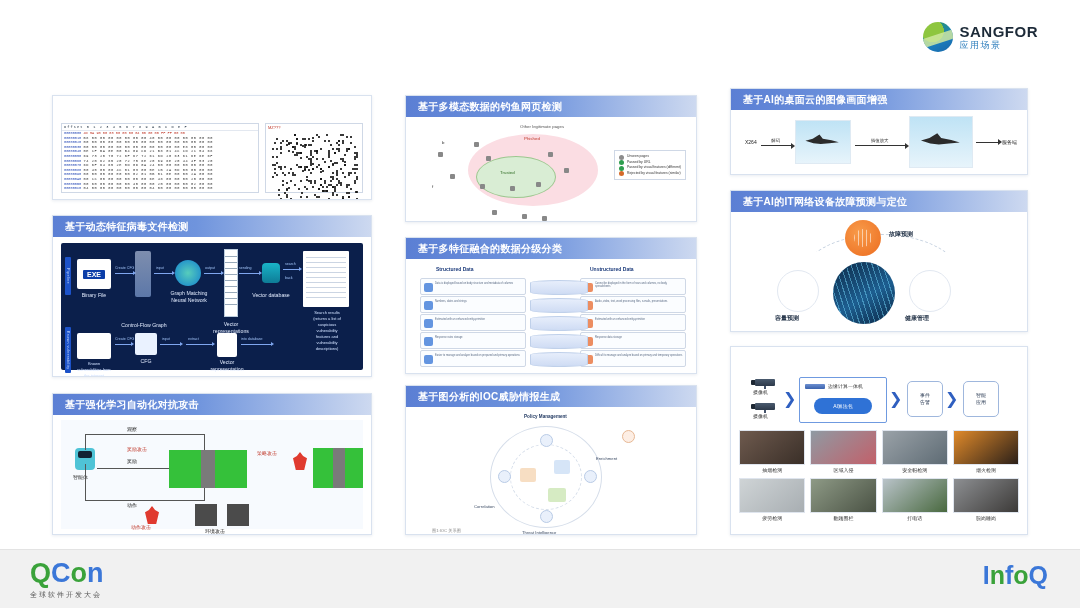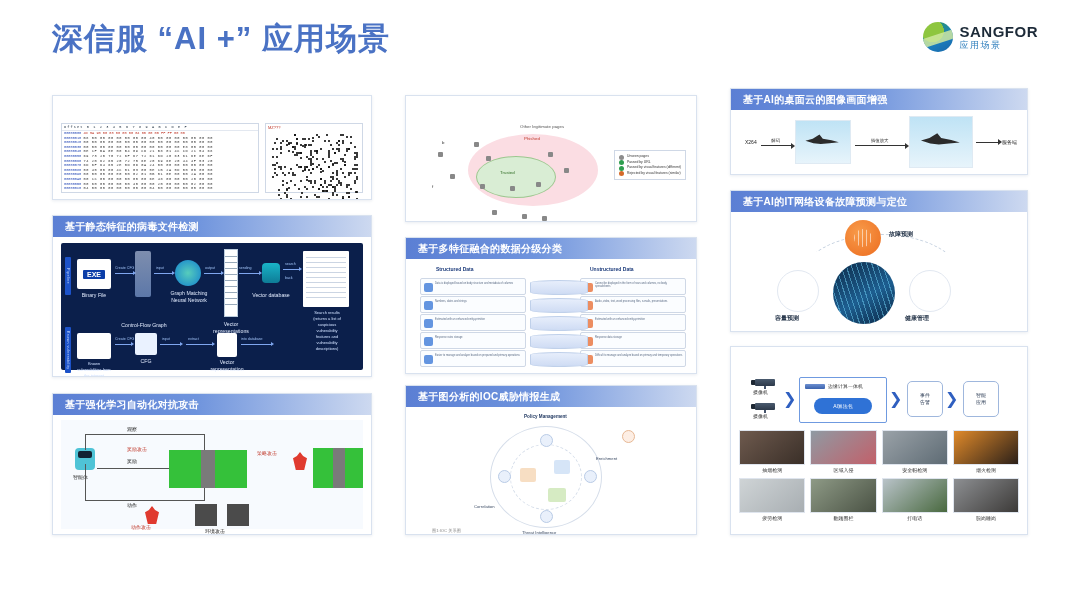--- a/index.html
+++ b/index.html
@@ -165,21 +165,20 @@
   .qcon{position:absolute;left:30px;top:10px;}
   .qcon-t{font-size:27px;font-weight:bold;line-height:1;}
   .qcon-s{font-size:7px;color:#555;letter-spacing:2px;margin-top:3px;}
   .infoq{position:absolute;right:32px;top:13px;font-size:25px;font-weight:bold;line-height:1;}
 </style>
 </head>
 <body>
 
 <div class="slide">
 
-  <div class="page-title">深信服 “AI +” 应用场景</div>
   <div class="logo">
     <div class="logo-mark"></div>
     <div class="logo-text">
       <div class="logo-en">SANGFOR</div>
       <div class="logo-cn">应用场景</div>
     </div>
   </div>
 
   <div class="panel" style="left:52px;top:95px;width:318px;height:103px;">
     <div class="panel-bd">
@@ -465,21 +464,21 @@
               <div class="dot" style="left: 64px; top: 60px;"></div>
               <div class="dot" style="left: 20px; top: 16px;"></div>
               <div class="dot" style="left: 82px; top: 48px;"></div>
             </div>
         </div>
       </div>
     </div>
   </div>
 
   <div class="panel" style="left:52px;top:215px;width:318px;height:160px;">
-    <div class="panel-hd">基于静态特征的病毒文件检测</div>
+    <div class="panel-hd">基于动态特征病毒文件检测</div>
     <div class="panel-bd">
       <div class="dark">
         <div class="dk-tag" style="left:4px;top:14px;height:34px;">Pipeline</div>
         <div class="dk-tag" style="left:4px;top:84px;height:42px;">Known vulnerability</div>
 
         <div class="dk-exe" style="left:16px;top:16px;width:34px;height:30px;">
           <span>EXE</span>
         </div>
         <div class="dk-node" style="left:12px;top:49px;width:42px;">Binary File</div>
 
@@ -603,20 +602,21 @@
         <div class="rl-dev" style="left:232px;top:32px;"></div>
 
         <div class="rl-green" style="left:252px;top:28px;width:20px;height:40px;"></div>
         <div class="rl-gray" style="left:272px;top:28px;width:12px;height:40px;"></div>
         <div class="rl-green" style="left:284px;top:28px;width:18px;height:40px;"></div>
       </div>
     </div>
   </div>
 
   <div class="panel" style="left:405px;top:95px;width:290px;height:125px;">
+    <div class="panel-hd">基于多模态数据的钓鱼网页检测</div>
     <div class="panel-bd">
       <div class="ph">
         <div class="ph-lbl" style="left:106px;top:2px;color:#555;">Other legitimate pages</div>
         <div class="ph-ell" style="left:54px;top:12px;width:130px;height:72px;background:#fbdde3;"></div>
         <div class="ph-lbl" style="left:110px;top:14px;color:#c0392b;">Phished</div>
         <div class="ph-ell" style="left:62px;top:34px;width:78px;height:40px;background:#d9edd4;border:1px solid #9cc78f;"></div>
         <div class="ph-lbl" style="left:86px;top:48px;color:#2e6b23;">Trusted</div>
 
         <div class="ph-node" style="left:24px;top:30px;"></div>
         <div class="ph-node" style="left:36px;top:52px;"></div>
@@ -845,13 +845,20 @@
           <div class="g-cap">打电话</div>
         </div>
         <div class="g-cell">
           <div class="g-img" style="background:linear-gradient(140deg,#8d8f92,#3c3a38);"></div>
           <div class="g-cap">脱岗睡岗</div>
         </div>
       </div>
     </div>
   </div>
 
+  <div class="footer">
+    <div class="qcon">
+      <div class="qcon-t"><span id="qcon-name"><span style="color: rgb(58, 162, 58);">Q</span><span style="color: rgb(59, 119, 216);">C</span><span style="color: rgb(58, 162, 58);">o</span><span style="color: rgb(59, 119, 216);">n</span></span></div>
+      <div class="qcon-s">全球软件开发大会</div>
+    </div>
+    <div class="infoq"><span id="infoq-name"><span style="color: rgb(59, 119, 216);">I</span><span style="color: rgb(58, 162, 58);">n</span><span style="color: rgb(59, 119, 216);">f</span><span style="color: rgb(58, 162, 58);">o</span><span style="color: rgb(59, 119, 216);">Q</span></span></div>
+  </div>
 </div>
 
 </body></html>

